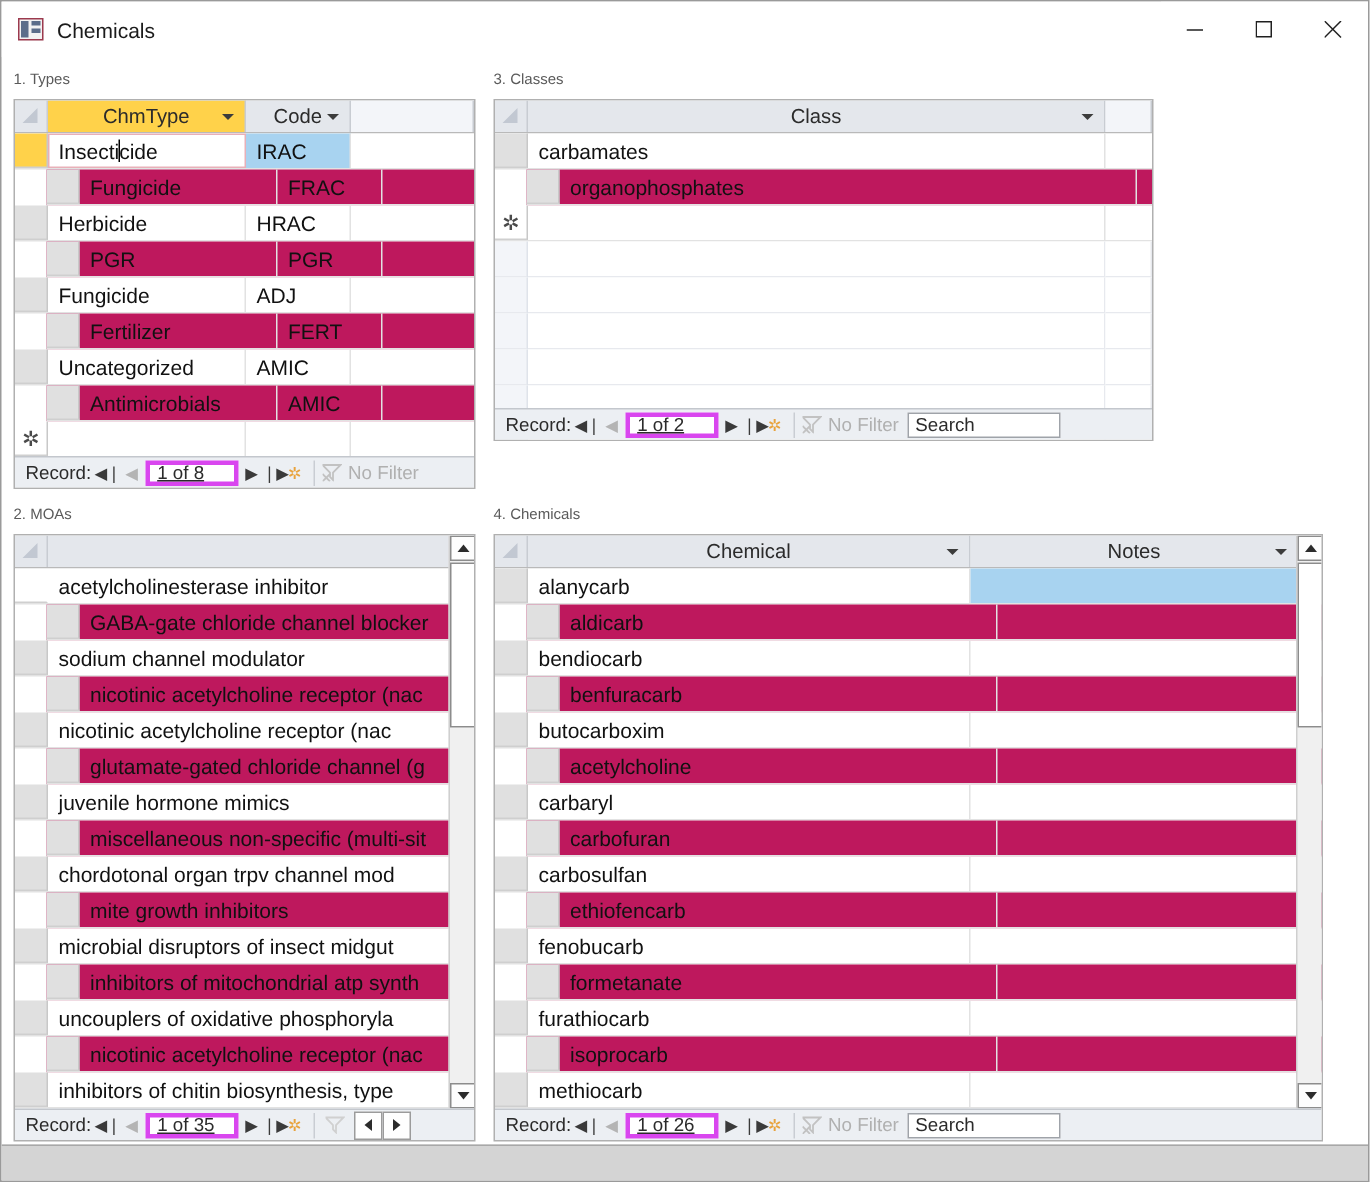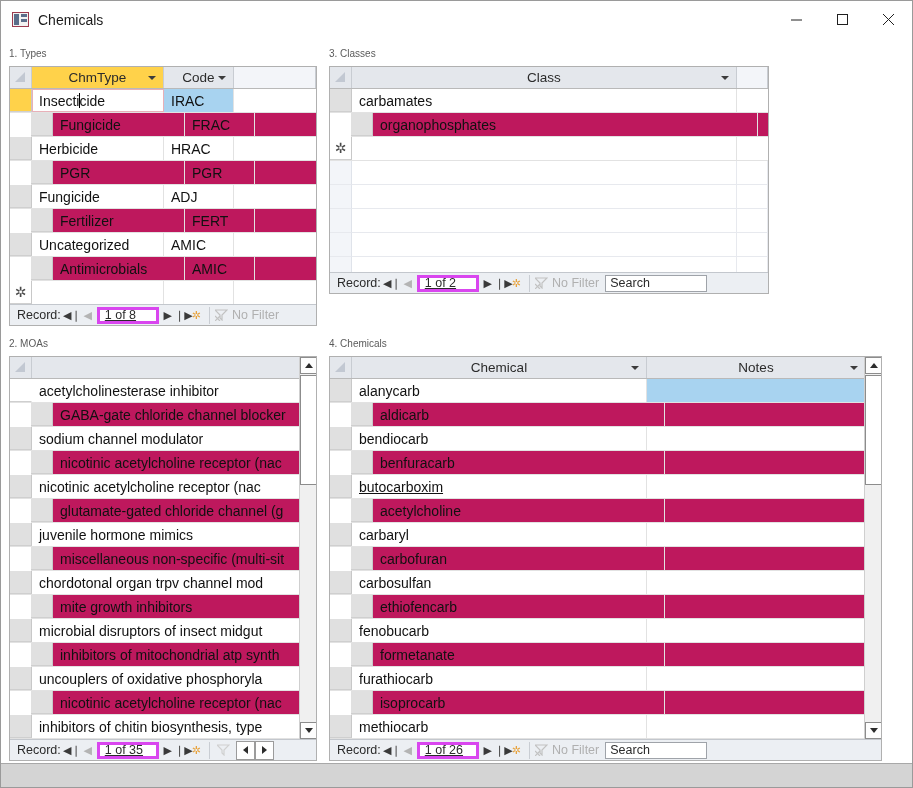--- a/index.html
+++ b/index.html
@@ -520,21 +520,21 @@
           <div class="cell" style="width: 295px;">bendiocarb</div>
           <div class="cell" style="width: 219px; border-right: none;"></div>
         </div>
         <div class="row alt">
           <div class="sel"></div>
           <div class="cell" style="width: 295px;">benfuracarb</div>
           <div class="cell" style="width: 219px; border-right: none;"></div>
         </div>
         <div class="row white">
           <div class="sel"></div>
-          <div class="cell" style="width: 295px; text-decoration: underline;">butocarboxim</div>
+          <div class="cell" style="width: 295px;">butocarboxim</div>
           <div class="cell" style="width: 219px; border-right: none;"></div>
         </div>
         <div class="row alt">
           <div class="sel"></div>
           <div class="cell" style="width: 295px;">acetylcholine</div>
           <div class="cell" style="width: 219px; border-right: none;"></div>
         </div>
         <div class="row white">
           <div class="sel"></div>
           <div class="cell" style="width: 295px;">carbaryl</div>

